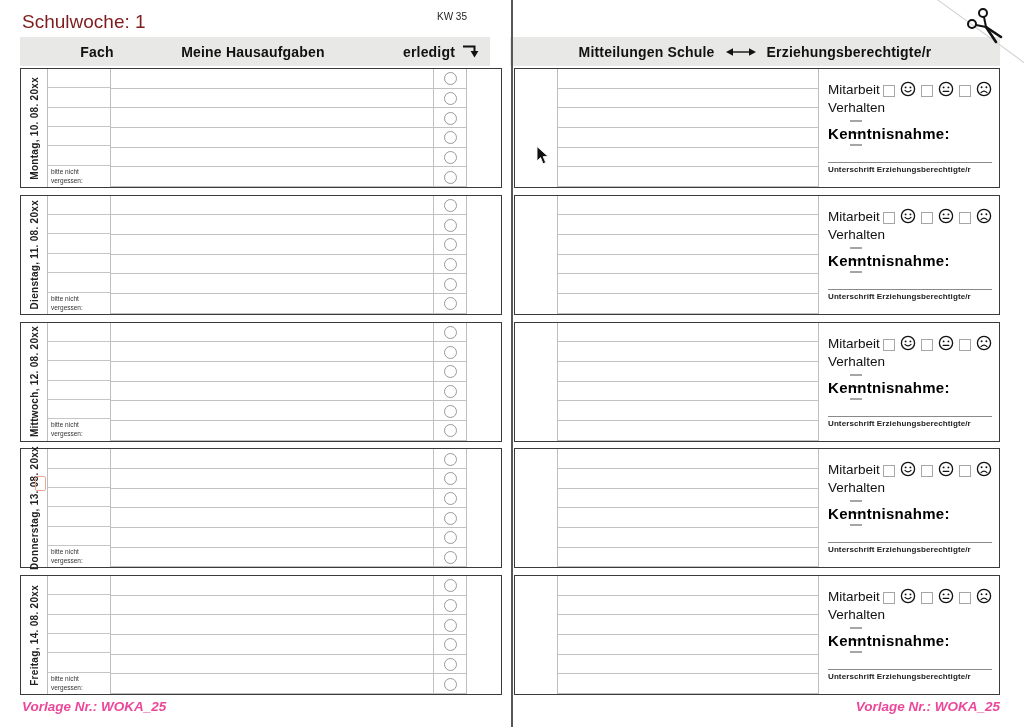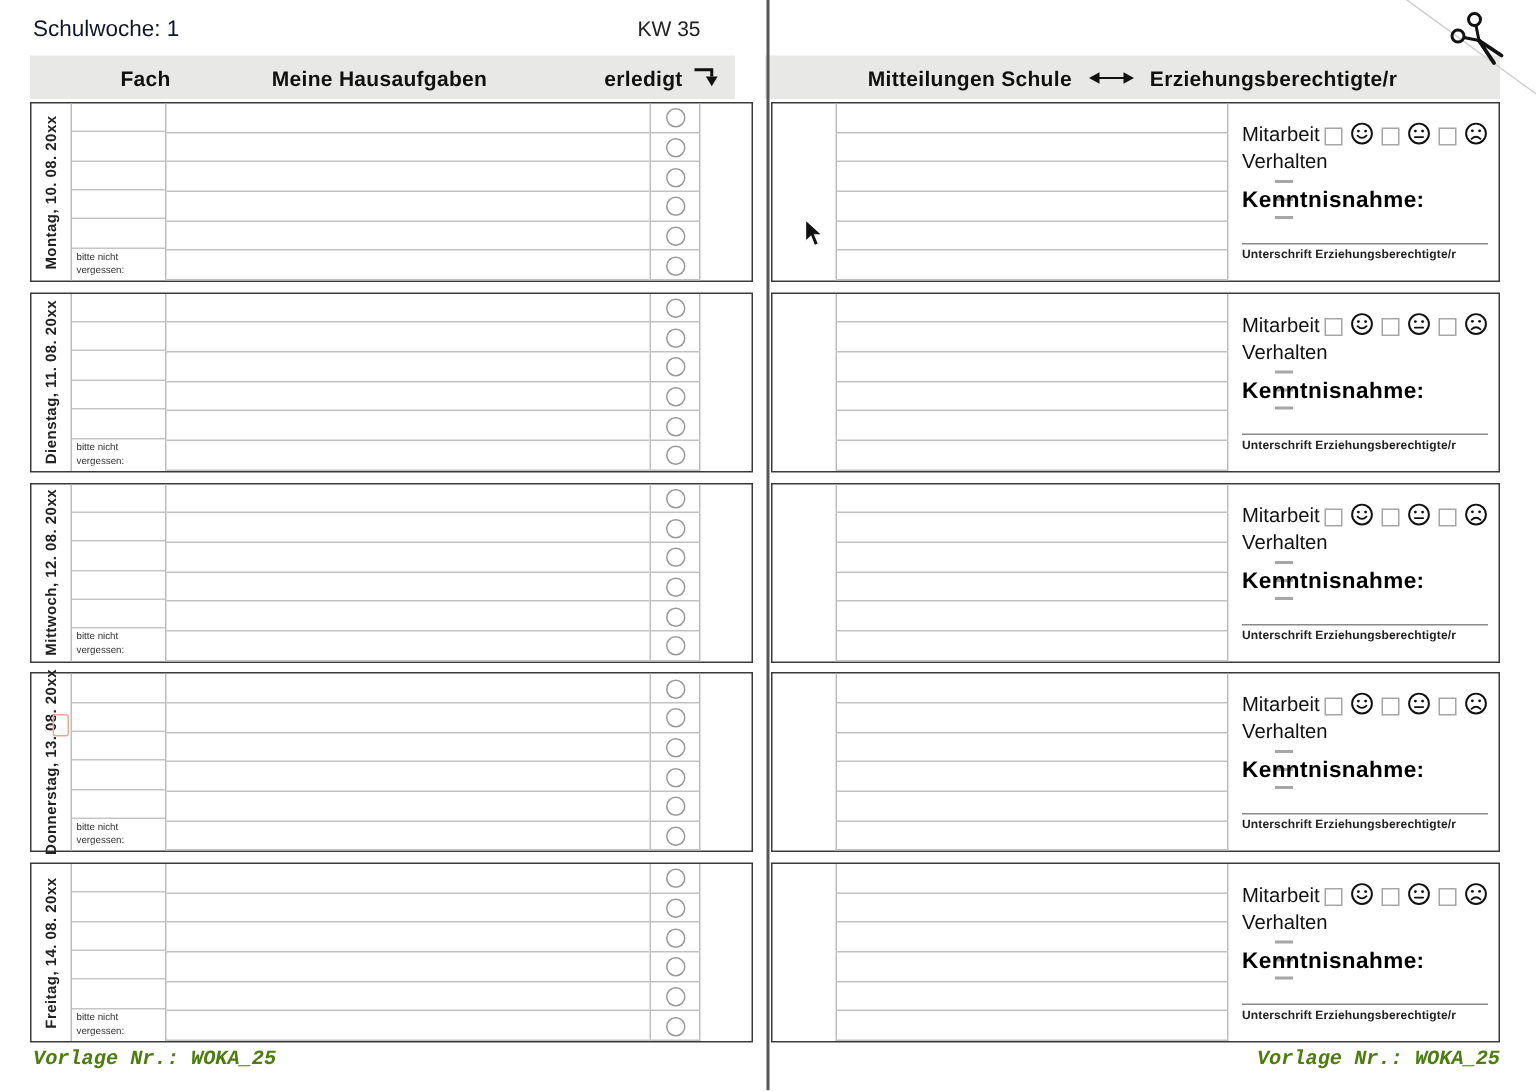--- a/index.html
+++ b/index.html
@@ -1,21 +1,21 @@
 <!DOCTYPE html>
 <html><head>
 <meta charset="utf-8">
 <style>
   html,body{margin:0;padding:0;background:#fff;}
   .screen{position:relative;width:1024px;height:727px;background:#ffffff;overflow:hidden;
           font-family:"Liberation Sans",sans-serif;color:#1c1c1c;}
 
   
-  .week-label{position:absolute;left:22px;top:11px;font-size:15px;color:#0f172a;}
-  .kw-label{position:absolute;left:405px;top:11px;width:62px;text-align:right;font-size:14px;color:#222;}
+  .week-label{position:absolute;left:22px;top:11px;font-size:19px;color:#7f1d1d;}
+  .kw-label{position:absolute;left:405px;top:11px;width:62px;text-align:right;font-size:10px;color:#222;}
 
   
   .hdr-bar{position:absolute;top:37px;height:29px;background:#e8e8e6;}
   .hdr-bar.left{left:20px;width:470px;}
   .hdr-bar.right{left:510px;width:490px;display:flex;align-items:center;justify-content:center;gap:10px;}
   .hdr-txt{font-weight:bold;font-size:14px;color:#111;letter-spacing:.2px;}
   .hdr-fach{position:absolute;left:46px;top:0;width:62px;height:29px;display:flex;align-items:center;justify-content:center;}
   .hdr-hw{position:absolute;left:110px;top:0;width:246px;height:29px;display:flex;align-items:center;justify-content:center;}
   .hdr-done{position:absolute;left:362px;top:0;width:120px;height:29px;display:flex;align-items:center;justify-content:center;gap:7px;}
 
@@ -54,21 +54,21 @@
   .assess-row.r1{top:10px;align-items:flex-end;}
   .assess-row.r2{top:31px;flex-direction:column;}
   .assess-label{font-size:13.5px;color:#111;margin-right:-2px;}
   .cbx{width:10px;height:10px;border:1px solid #a6a6a6;background:#fff;display:inline-block;}
   .face{display:inline-block;}
   .kenntnis{position:absolute;left:9px;top:56px;font-weight:bold;font-size:15px;letter-spacing:.3px;color:#000;}
   .sig-line{position:absolute;left:9px;right:7px;top:93px;border-top:1px solid #8a8a8a;}
   .sig-caption{position:absolute;left:9px;top:96px;font-size:8px;color:#222;letter-spacing:.1px;font-weight:bold;}
 
   
-  .footer{position:absolute;top:699px;font-style:italic;font-weight:600;font-size:13.5px;color:#4d7c0f;font-family:Liberation Mono, monospace;}
+  .footer{position:absolute;top:699px;font-style:italic;font-weight:600;font-size:13.5px;color:#ec4899;}
   .footer.l{left:22px;}
   .footer.r{left:514px;width:486px;text-align:right;}
 
   
   .edit-marker{position:absolute;left:35px;top:476px;width:9px;height:13px;border:1px solid #f0a695;border-radius:2px;}
   .cursor{position:absolute;left:536px;top:146px;}
 </style>
 </head>
 <body>
 

